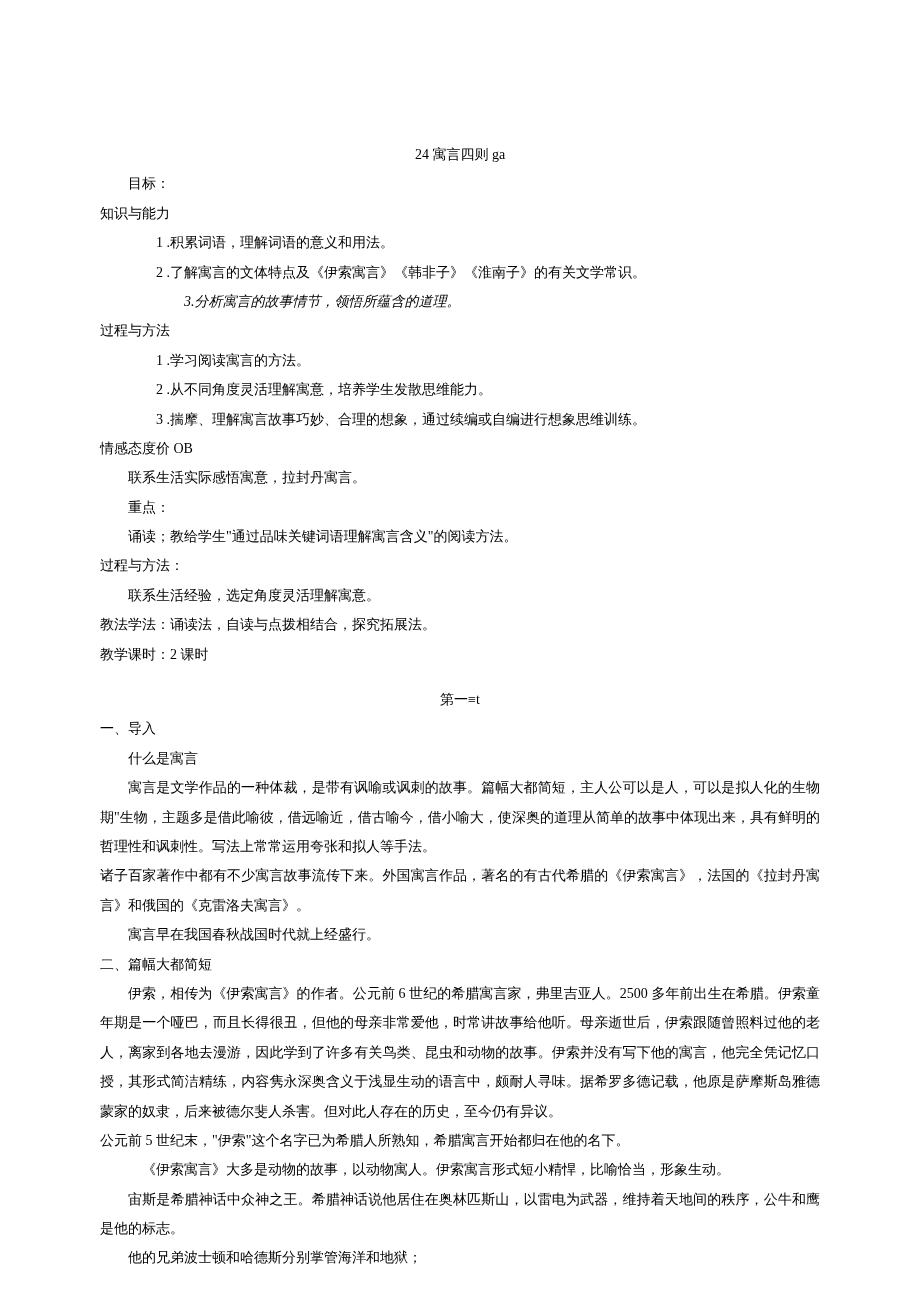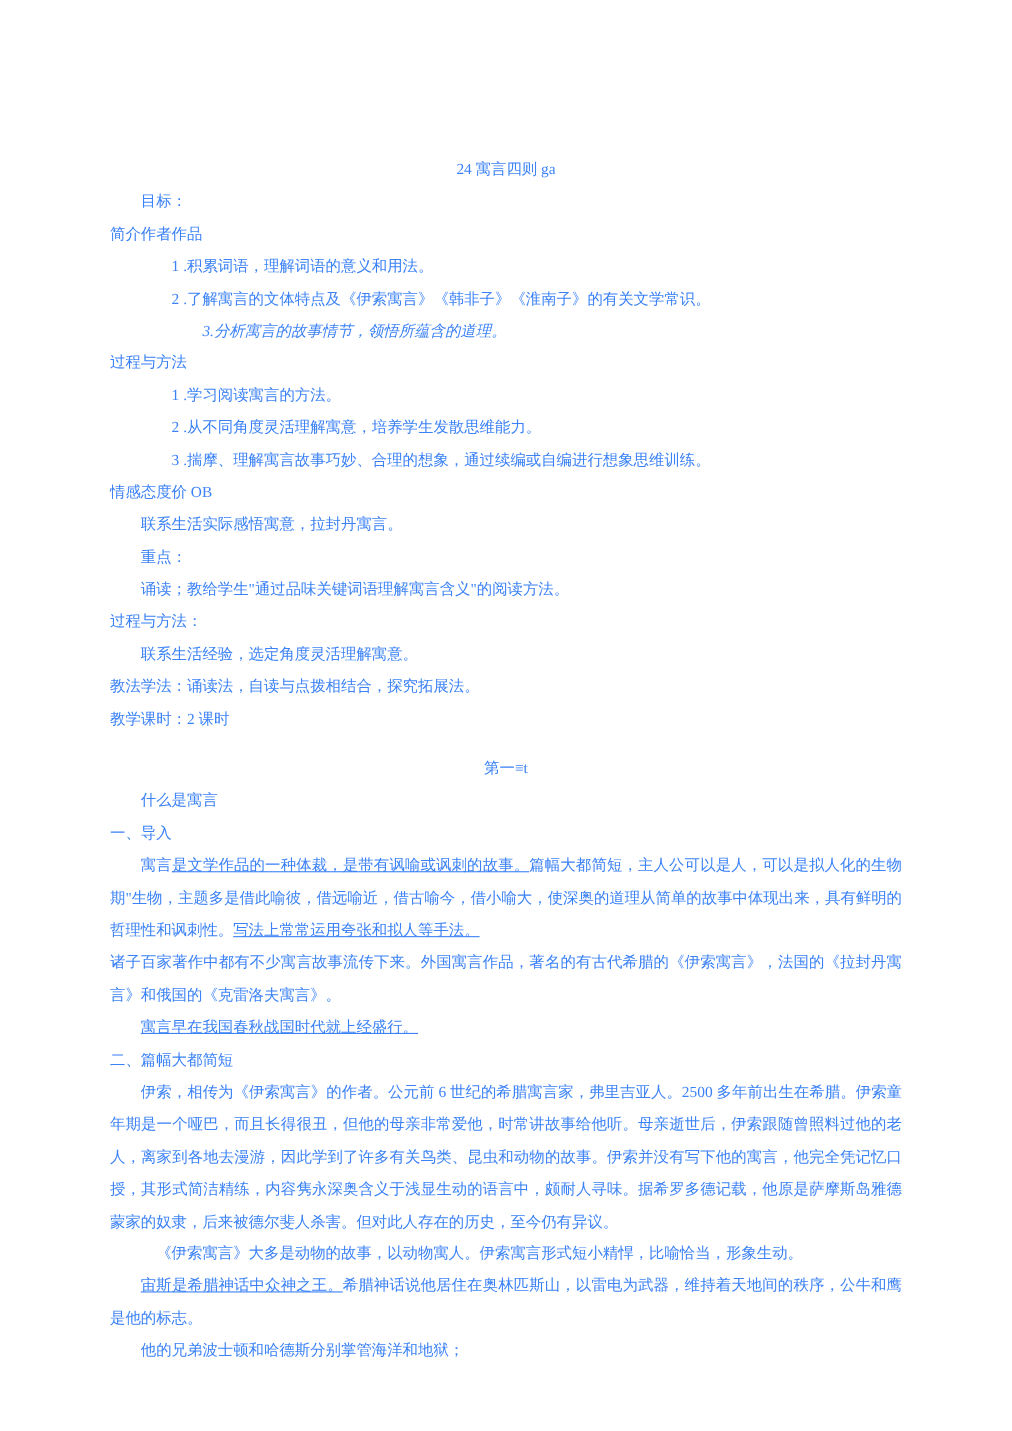--- a/index.html
+++ b/index.html
@@ -9,54 +9,53 @@
     font-family: "SimSun", "宋体", serif;
     width: 920px;
   }
   .page {
     padding: 140px 100px 60px 100px;
     box-sizing: border-box;
     width: 920px;
   }
   .line {
     font-size: 14px;
-    color: #3b82f6;
+    color: #000000;
     line-height: 2.1;
     text-align: justify;
     text-justify: inter-ideograph;
   }
   .center {
     text-align: center;
   }
   .indent1 {
     padding-left: 2em;
   }
   .indent2 {
     padding-left: 4em;
   }
   .first-indent {
     text-indent: 2em;
   }
   .underline {
-    text-decoration: underline;
   }
   .spacer {
     height: 16px;
   }
 </style>
 </head>
 <body>
 
 <div class="page">
 
   <div class="line center">24 寓言四则 ga</div>
 
   <div class="line indent1">目标：</div>
 
-  <div class="line">简介作者作品</div>
+  <div class="line">知识与能力</div>
   <div class="line indent2">1 .积累词语，理解词语的意义和用法。</div>
   <div class="line indent2">2 .了解寓言的文体特点及《伊索寓言》《韩非子》《淮南子》的有关文学常识。</div>
   <div class="line" style="padding-left:6em;font-style:italic;">3.分析寓言的故事情节，领悟所蕴含的道理。</div>
 
   <div class="line">过程与方法</div>
   <div class="line indent2">1 .学习阅读寓言的方法。</div>
   <div class="line indent2">2 .从不同角度灵活理解寓意，培养学生发散思维能力。</div>
   <div class="line indent2">3 .揣摩、理解寓言故事巧妙、合理的想象，通过续编或自编进行想象思维训练。</div>
 
   <div class="line">情感态度价 OB</div>
@@ -68,37 +67,38 @@
   <div class="line">过程与方法：</div>
   <div class="line indent1">联系生活经验，选定角度灵活理解寓意。</div>
 
   <div class="line">教法学法：诵读法，自读与点拨相结合，探究拓展法。</div>
   <div class="line">教学课时：2 课时</div>
 
   <div class="spacer"></div>
 
   <div class="line center">第一≡t</div>
 
+  <div class="line">一、导入</div>
   <div class="line indent1">什么是寓言</div>
-  <div class="line">一、导入</div>
 
   <div class="line first-indent">
     <span>寓言</span><span class="underline">是文学作品的一种体裁，是带有讽喻或讽刺的故事。</span><span>篇幅大都简短，主人公可以是人，可以是拟人化的生物期"生物，主题多是借此喻彼，借远喻近，借古喻今，借小喻大，使深奥的道理从简单的故事中体现出来，具有鲜明的哲理性和讽刺性。</span><span class="underline">写法上常常运用夸张和拟人等手法。</span>
   </div>
 
   <div class="line">诸子百家著作中都有不少寓言故事流传下来。外国寓言作品，著名的有古代希腊的《伊索寓言》，法国的《拉封丹寓言》和俄国的《克雷洛夫寓言》。</div>
 
   <div class="line indent1">
     <span class="underline">寓言早在我国春秋战国时代就上经盛行。</span>
   </div>
 
   <div class="line">二、篇幅大都简短</div>
 
   <div class="line first-indent">伊索，相传为《伊索寓言》的作者。公元前 6 世纪的希腊寓言家，弗里吉亚人。2500 多年前出生在希腊。伊索童年期是一个哑巴，而且长得很丑，但他的母亲非常爱他，时常讲故事给他听。母亲逝世后，伊索跟随曾照料过他的老人，离家到各地去漫游，因此学到了许多有关鸟类、昆虫和动物的故事。伊索并没有写下他的寓言，他完全凭记忆口授，其形式简洁精练，内容隽永深奥含义于浅显生动的语言中，颇耐人寻味。据希罗多德记载，他原是萨摩斯岛雅德蒙家的奴隶，后来被德尔斐人杀害。但对此人存在的历史，至今仍有异议。</div>
 
+  <div class="line">公元前 5 世纪末，"伊索"这个名字已为希腊人所熟知，希腊寓言开始都归在他的名下。</div>
 
   <div class="line" style="text-indent:3em;">《伊索寓言》大多是动物的故事，以动物寓人。伊索寓言形式短小精悍，比喻恰当，形象生动。</div>
 
   <div class="line first-indent">
     <span class="underline">宙斯是希腊神话中众神之王。</span><span>希腊神话说他居住在奥林匹斯山，以雷电为武器，维持着天地间的秩序，公牛和鹰是他的标志。</span>
   </div>
 
   <div class="line first-indent">他的兄弟波士顿和哈德斯分别掌管海洋和地狱；</div>
 
 </div>

